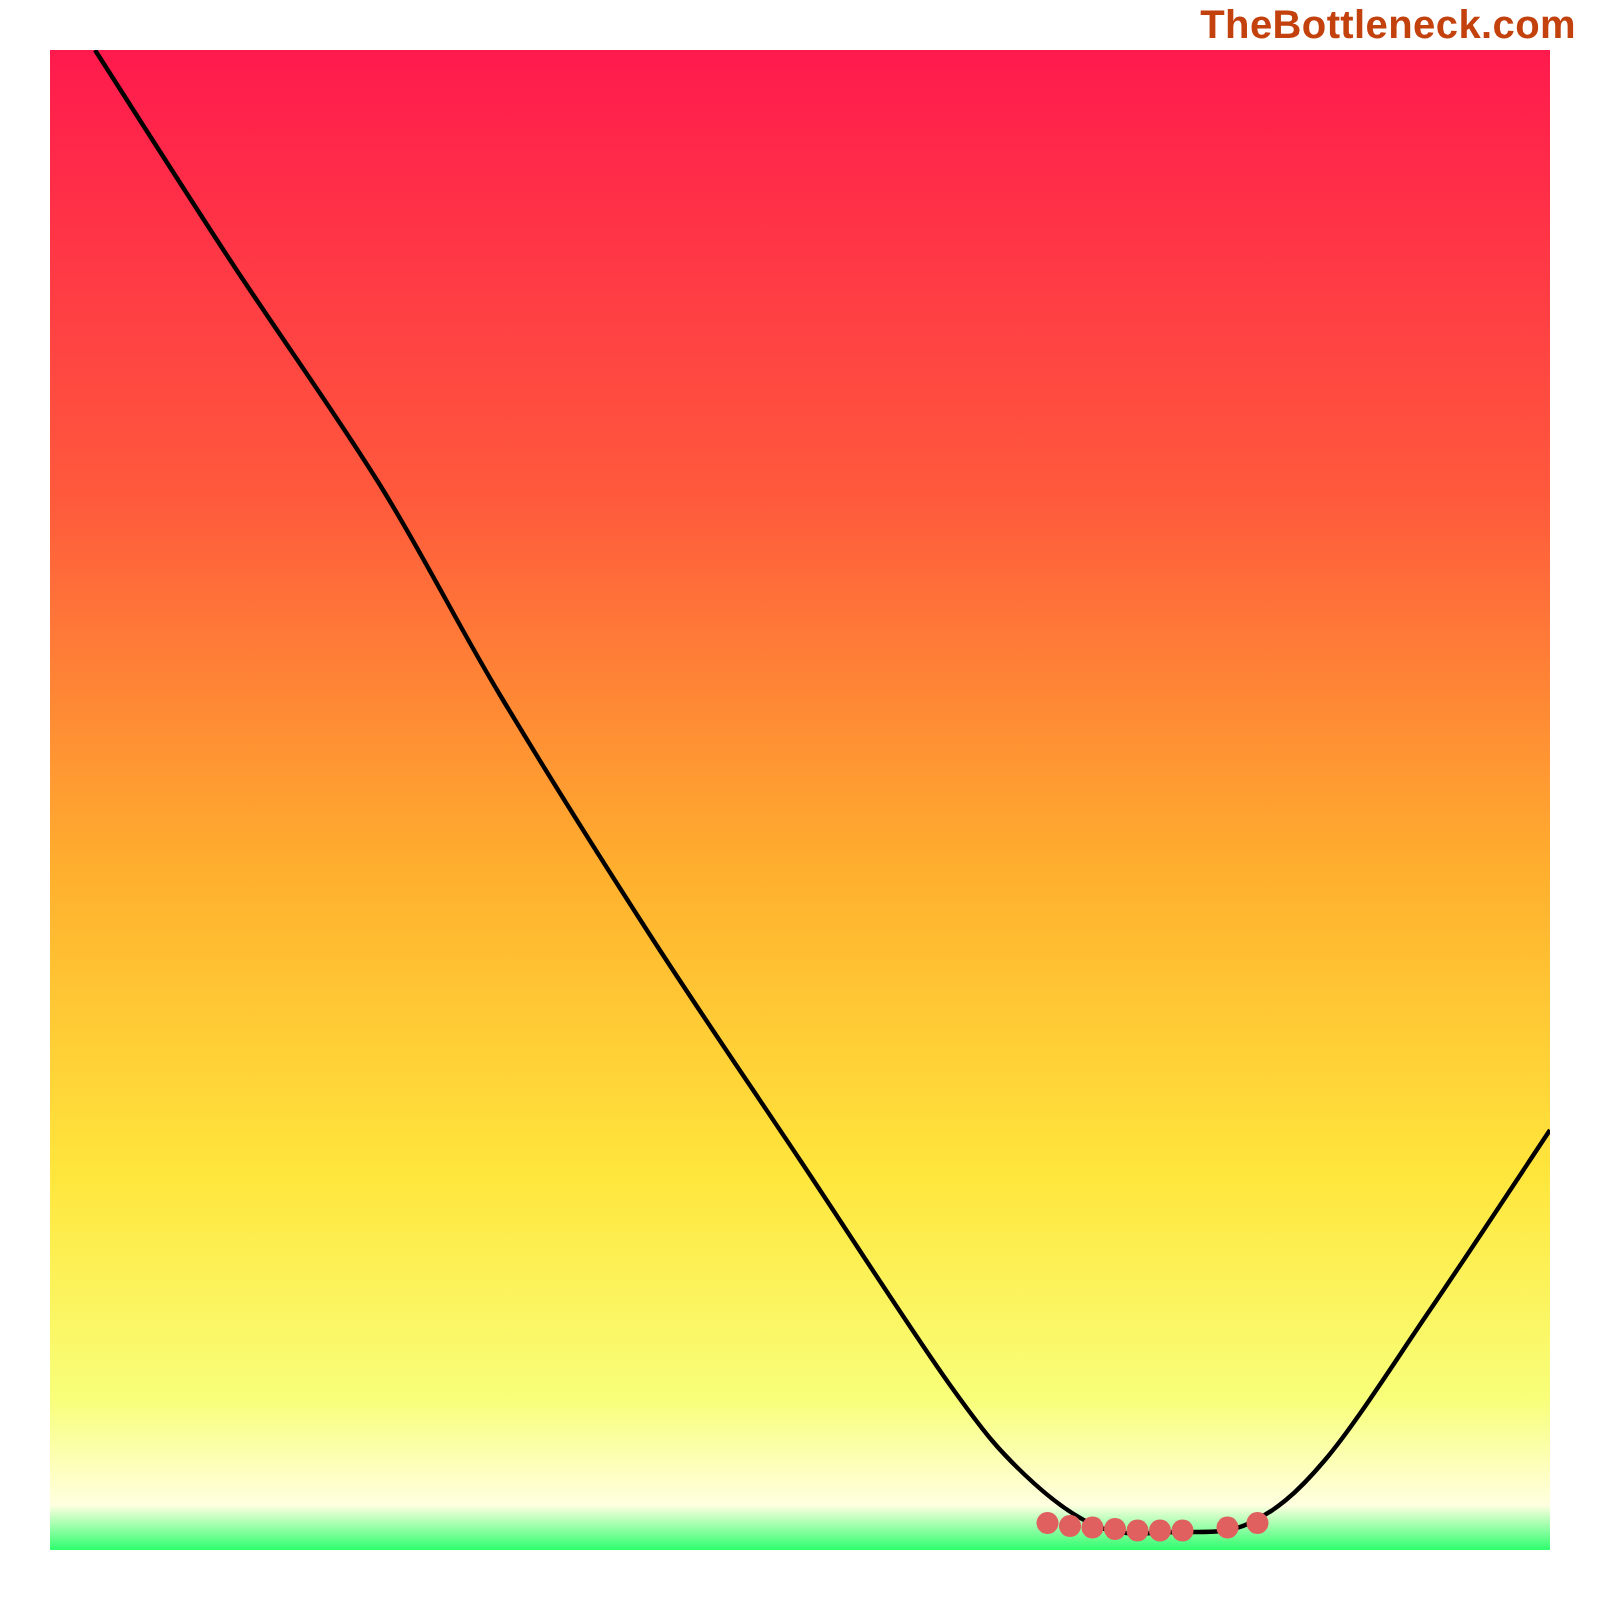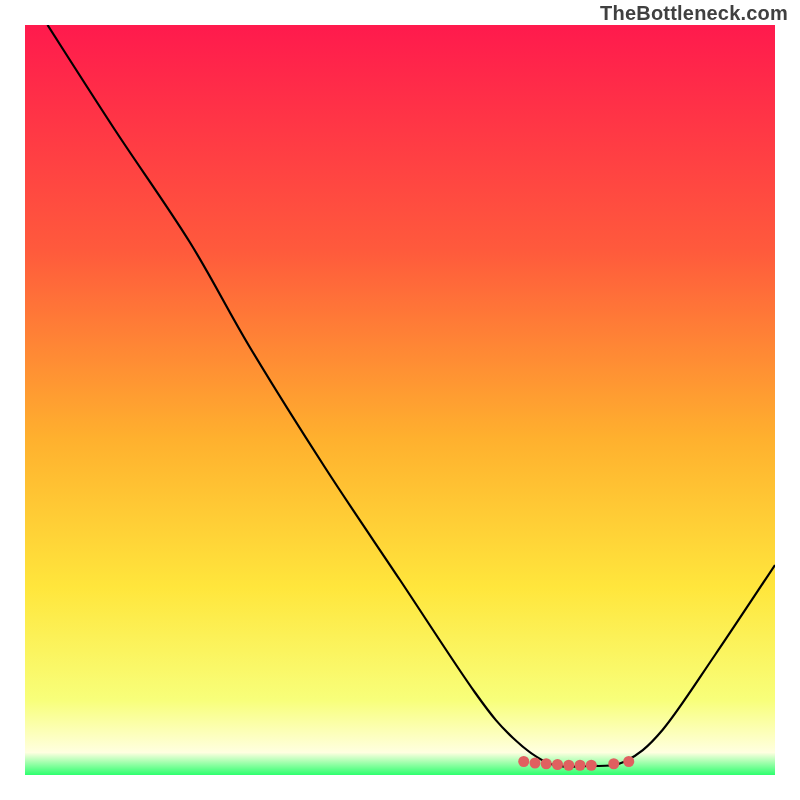--- a/index.html
+++ b/index.html
@@ -10,21 +10,21 @@
     background: #ffffff;
     font-family: Arial, sans-serif;
     overflow: hidden;
   }
   .attribution {
     position: absolute;
     top: 2px;
     right: 12px;
     font-size: 20px;
     font-weight: bold;
-    color: #404040;
+    color: #c2410c;
     letter-spacing: 0.2px;
     margin-left: 30px;
   }
   .plot-frame {
     position: absolute;
     left: 25px;
     top: 25px;
     width: 750px;
     height: 750px;
     border: 1px solid #000;

